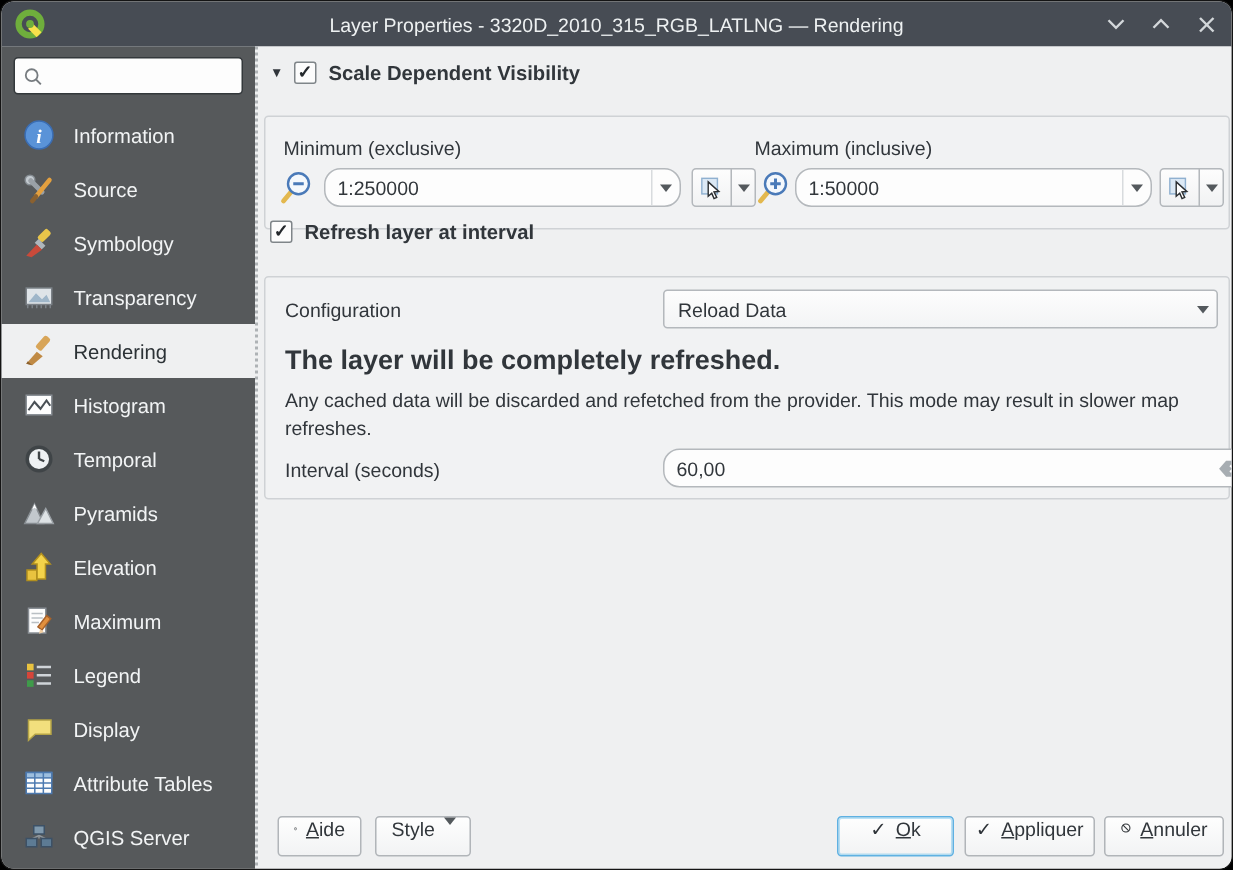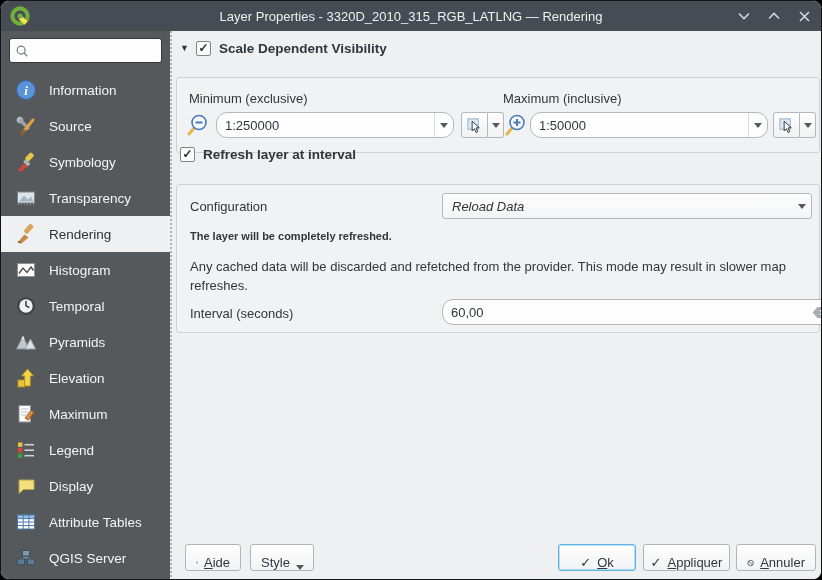--- a/index.html
+++ b/index.html
@@ -38,27 +38,27 @@
   .field input{border:none;outline:none;background:transparent;width:100%;height:100%;padding:0 8px;font:13px "Liberation Sans",sans-serif;color:#31363b;}
   .arrowzone{position:absolute;right:0;top:0;bottom:0;width:19px;display:flex;align-items:center;justify-content:center;border-left:1px solid #d8dbde;}
   .caret{width:0;height:0;border-left:4px solid transparent;border-right:4px solid transparent;border-top:5px solid #54595d;}
   .caret-up{width:0;height:0;border-left:3.5px solid transparent;border-right:3.5px solid transparent;border-bottom:4px solid #54595d;}
   .caret-dn{width:0;height:0;border-left:3.5px solid transparent;border-right:3.5px solid transparent;border-top:4px solid #54595d;}
   .combo{position:absolute;height:26px;background:linear-gradient(#fdfdfd,#f3f4f5);border:1px solid #b4b8bc;border-radius:3px;display:flex;align-items:center;padding:0 26px 0 9px;}
   .splitbtn{position:absolute;height:26px;display:flex;}
   .sb-main{width:27px;height:26px;background:linear-gradient(#fdfdfd,#f1f2f3);border:1px solid #b4b8bc;border-radius:3px 0 0 3px;display:flex;align-items:center;justify-content:center;}
   .sb-arrow{width:16px;height:26px;background:linear-gradient(#fdfdfd,#f1f2f3);border:1px solid #b4b8bc;border-left:none;border-radius:0 3px 3px 0;display:flex;align-items:center;justify-content:center;}
   .scale-ico{position:absolute;width:24px;height:24px;}
-  .note-bold{position:absolute;font-weight:bold;font-size:11px;}
+  .note-bold{position:absolute;font-weight:bold;font-size:18px;}
   .note{position:absolute;font-size:13px;line-height:19px;}
   
   .spin-clear{position:absolute;right:25px;top:6px;}
   .spinner{position:absolute;right:0;top:0;bottom:0;width:18px;border-left:1px solid #b4b8bc;background:linear-gradient(#fbfbfc,#eff0f1);display:flex;flex-direction:column;align-items:center;justify-content:center;gap:4px;border-radius:0 3px 3px 0;}
   
-  .btn{position:absolute;top:513px;height:27px;background:linear-gradient(#fefefe,#f2f3f4);border:1px solid #b1b5b9;border-radius:3px;display:flex;align-items:flex-end;justify-content:center;gap:6px;font-size:13px;color:#31363b;padding:0 10px;}
+  .btn{position:absolute;top:513px;height:27px;background:linear-gradient(#fefefe,#f2f3f4);border:1px solid #b1b5b9;border-radius:3px;display:flex;align-items:flex-start;justify-content:center;gap:6px;font-size:13px;color:#31363b;padding:0 10px;}
   .btn .lbl{display:inline-block;}
   .btn .mn::first-letter{text-decoration:underline;}
   .btn-ok{border-color:#5fb1e2;box-shadow:0 0 0 1px rgba(61,174,233,.35) inset;}
   .chk-ico{color:#2e3338;font-size:13px;}
 </style>
 </head>
 <body>
 
 <div class="window">
 
@@ -348,21 +348,21 @@
 
       <div class="sec-header" style="left:8px;top:114px;">
         <span class="cb">
             <span>✓</span>
           </span>
         <span class="sec-title">Refresh layer at interval</span>
       </div>
 
       <div class="groupbox" style="top:137px;height:149px;">
         <span class="g-label" style="left:13px;top:14px;">Configuration</span>
-        <div class="combo" style="left:265px;top:8px;width:370px;font-style:italic;">
+        <div class="combo" style="left:265px;top:8px;width:370px;">
           <span>Reload Data</span>
           <span class="arrowzone" style="border-left:none;">
               <span class="caret"></span>
             </span>
         </div>
 
         <div class="note-bold" style="left:13px;top:45px;">The layer will be completely refreshed.</div>
         <div class="note" style="left:13px;top:72px;width:600px;">Any cached data will be discarded and refetched from the provider. This mode may result in slower map refreshes.</div>
 
         <span class="g-label" style="left:13px;top:121px;">Interval (seconds)</span>

